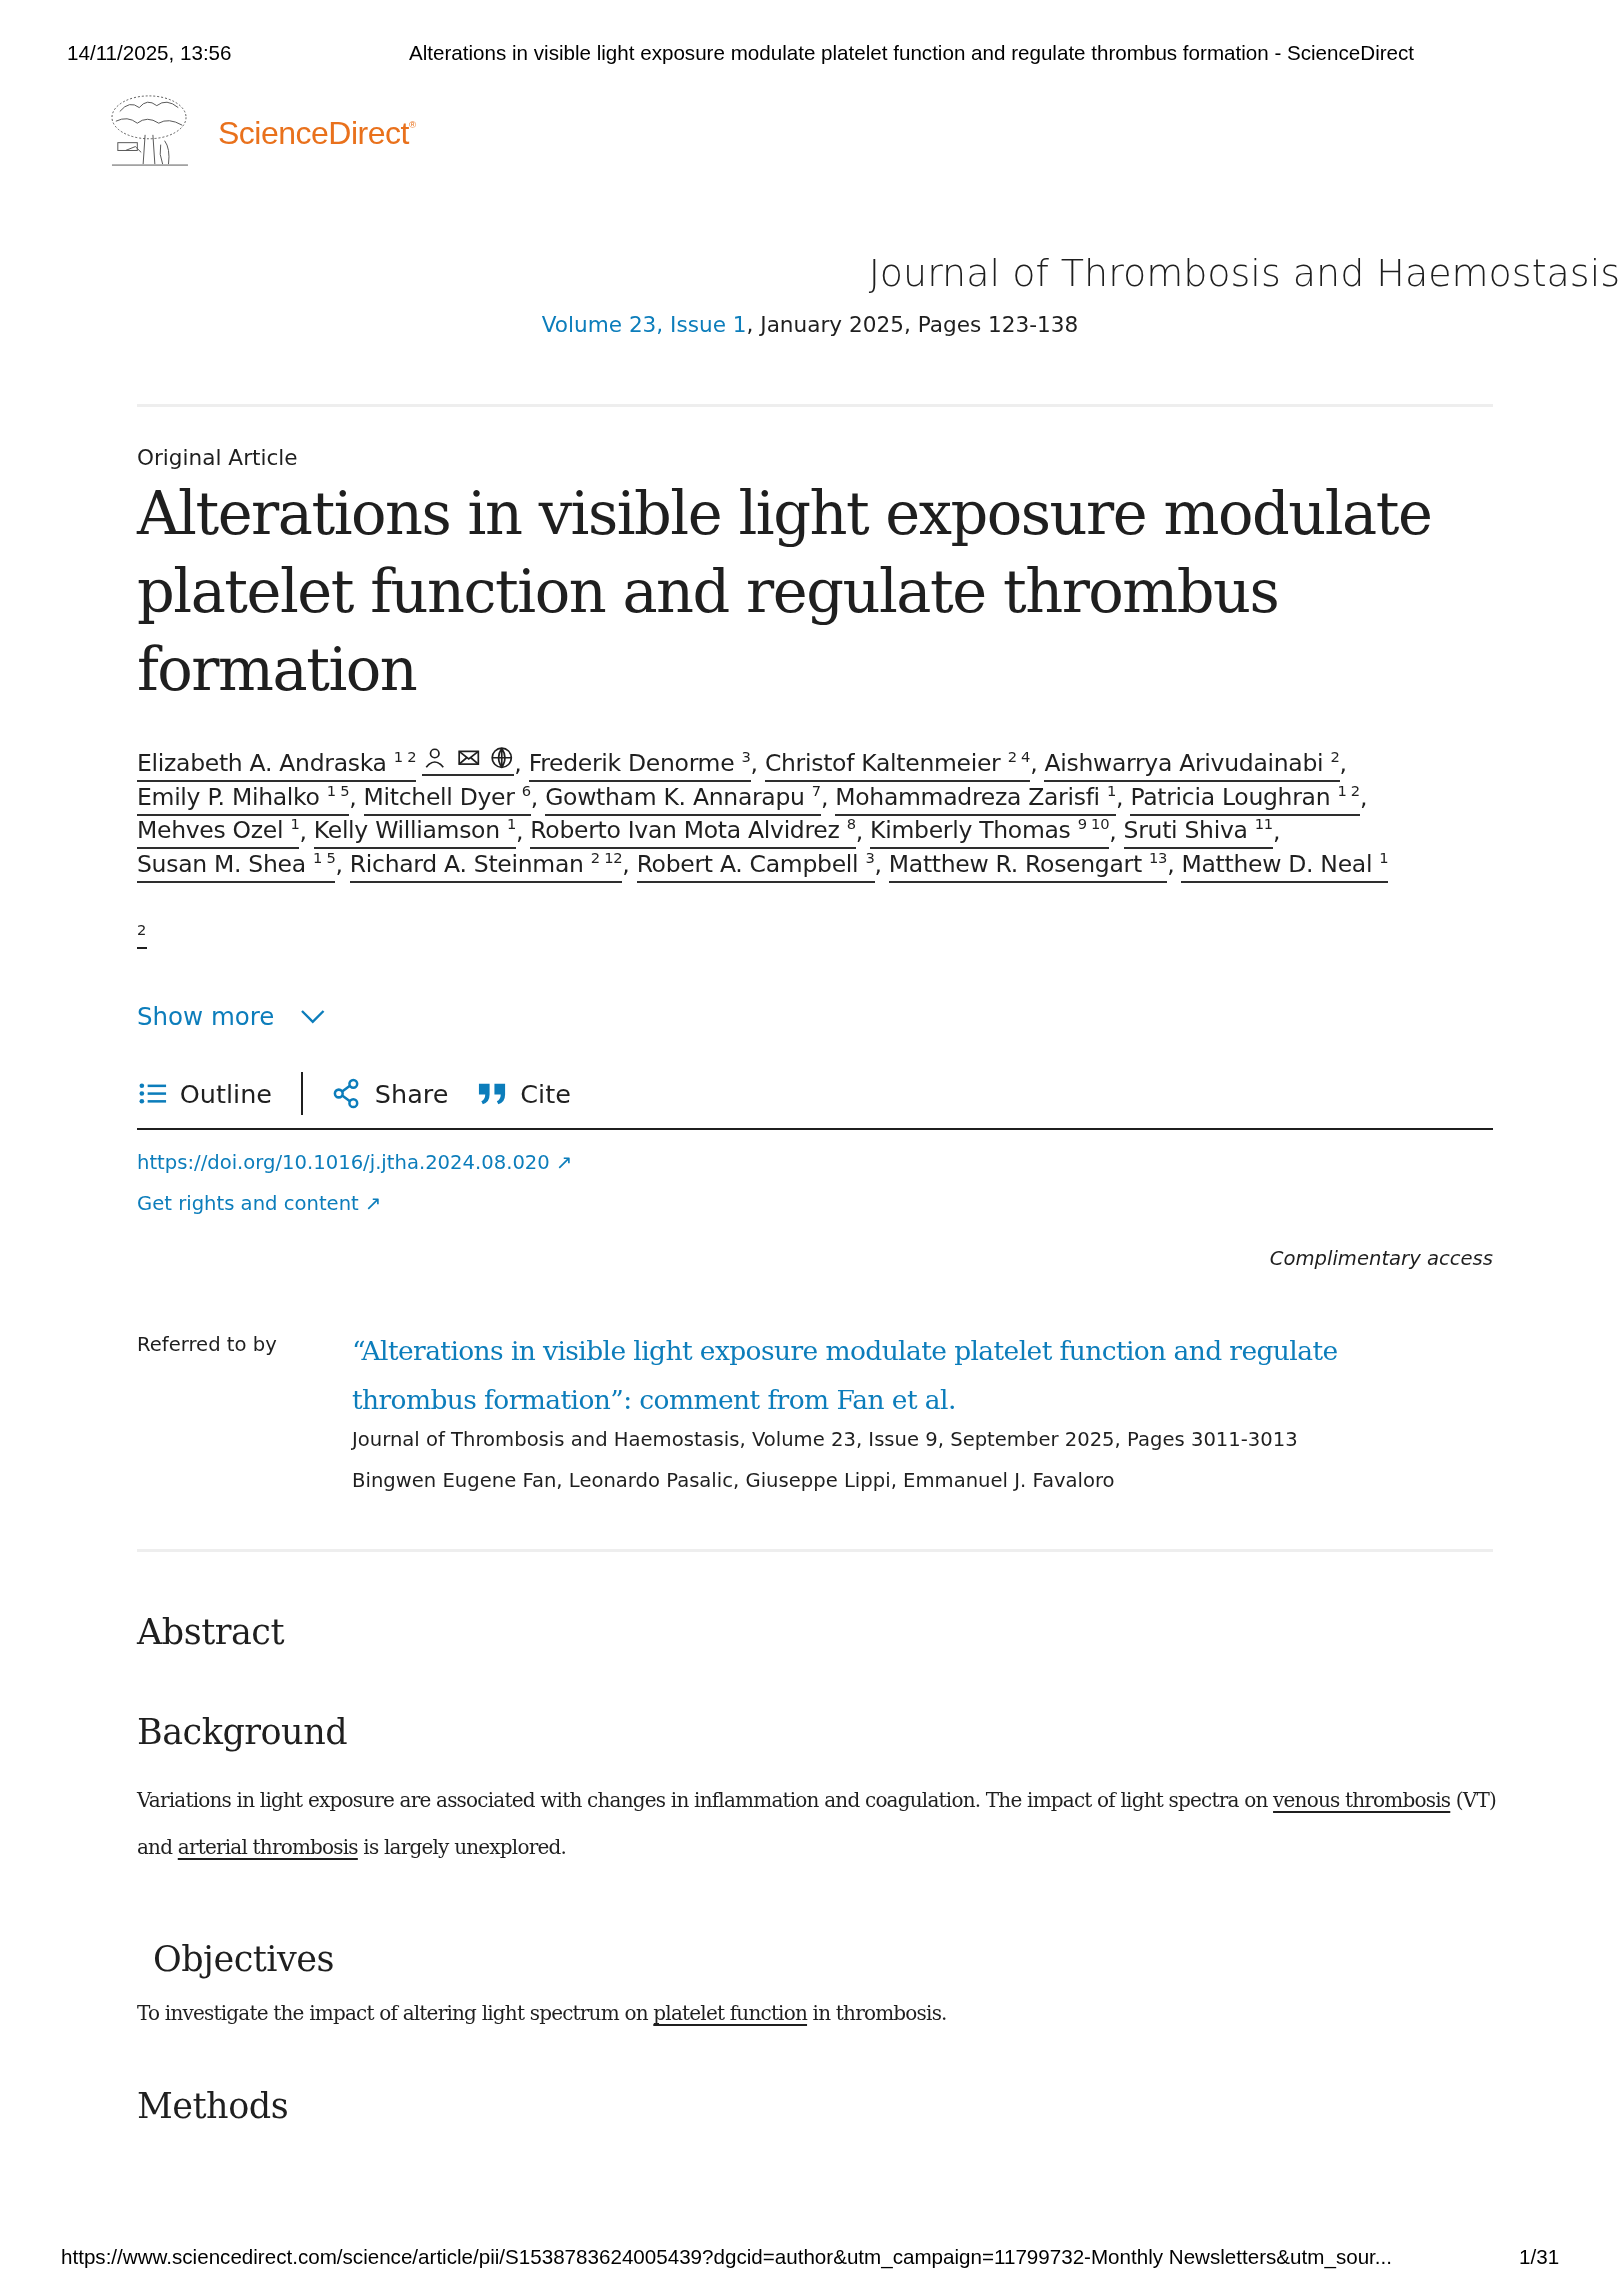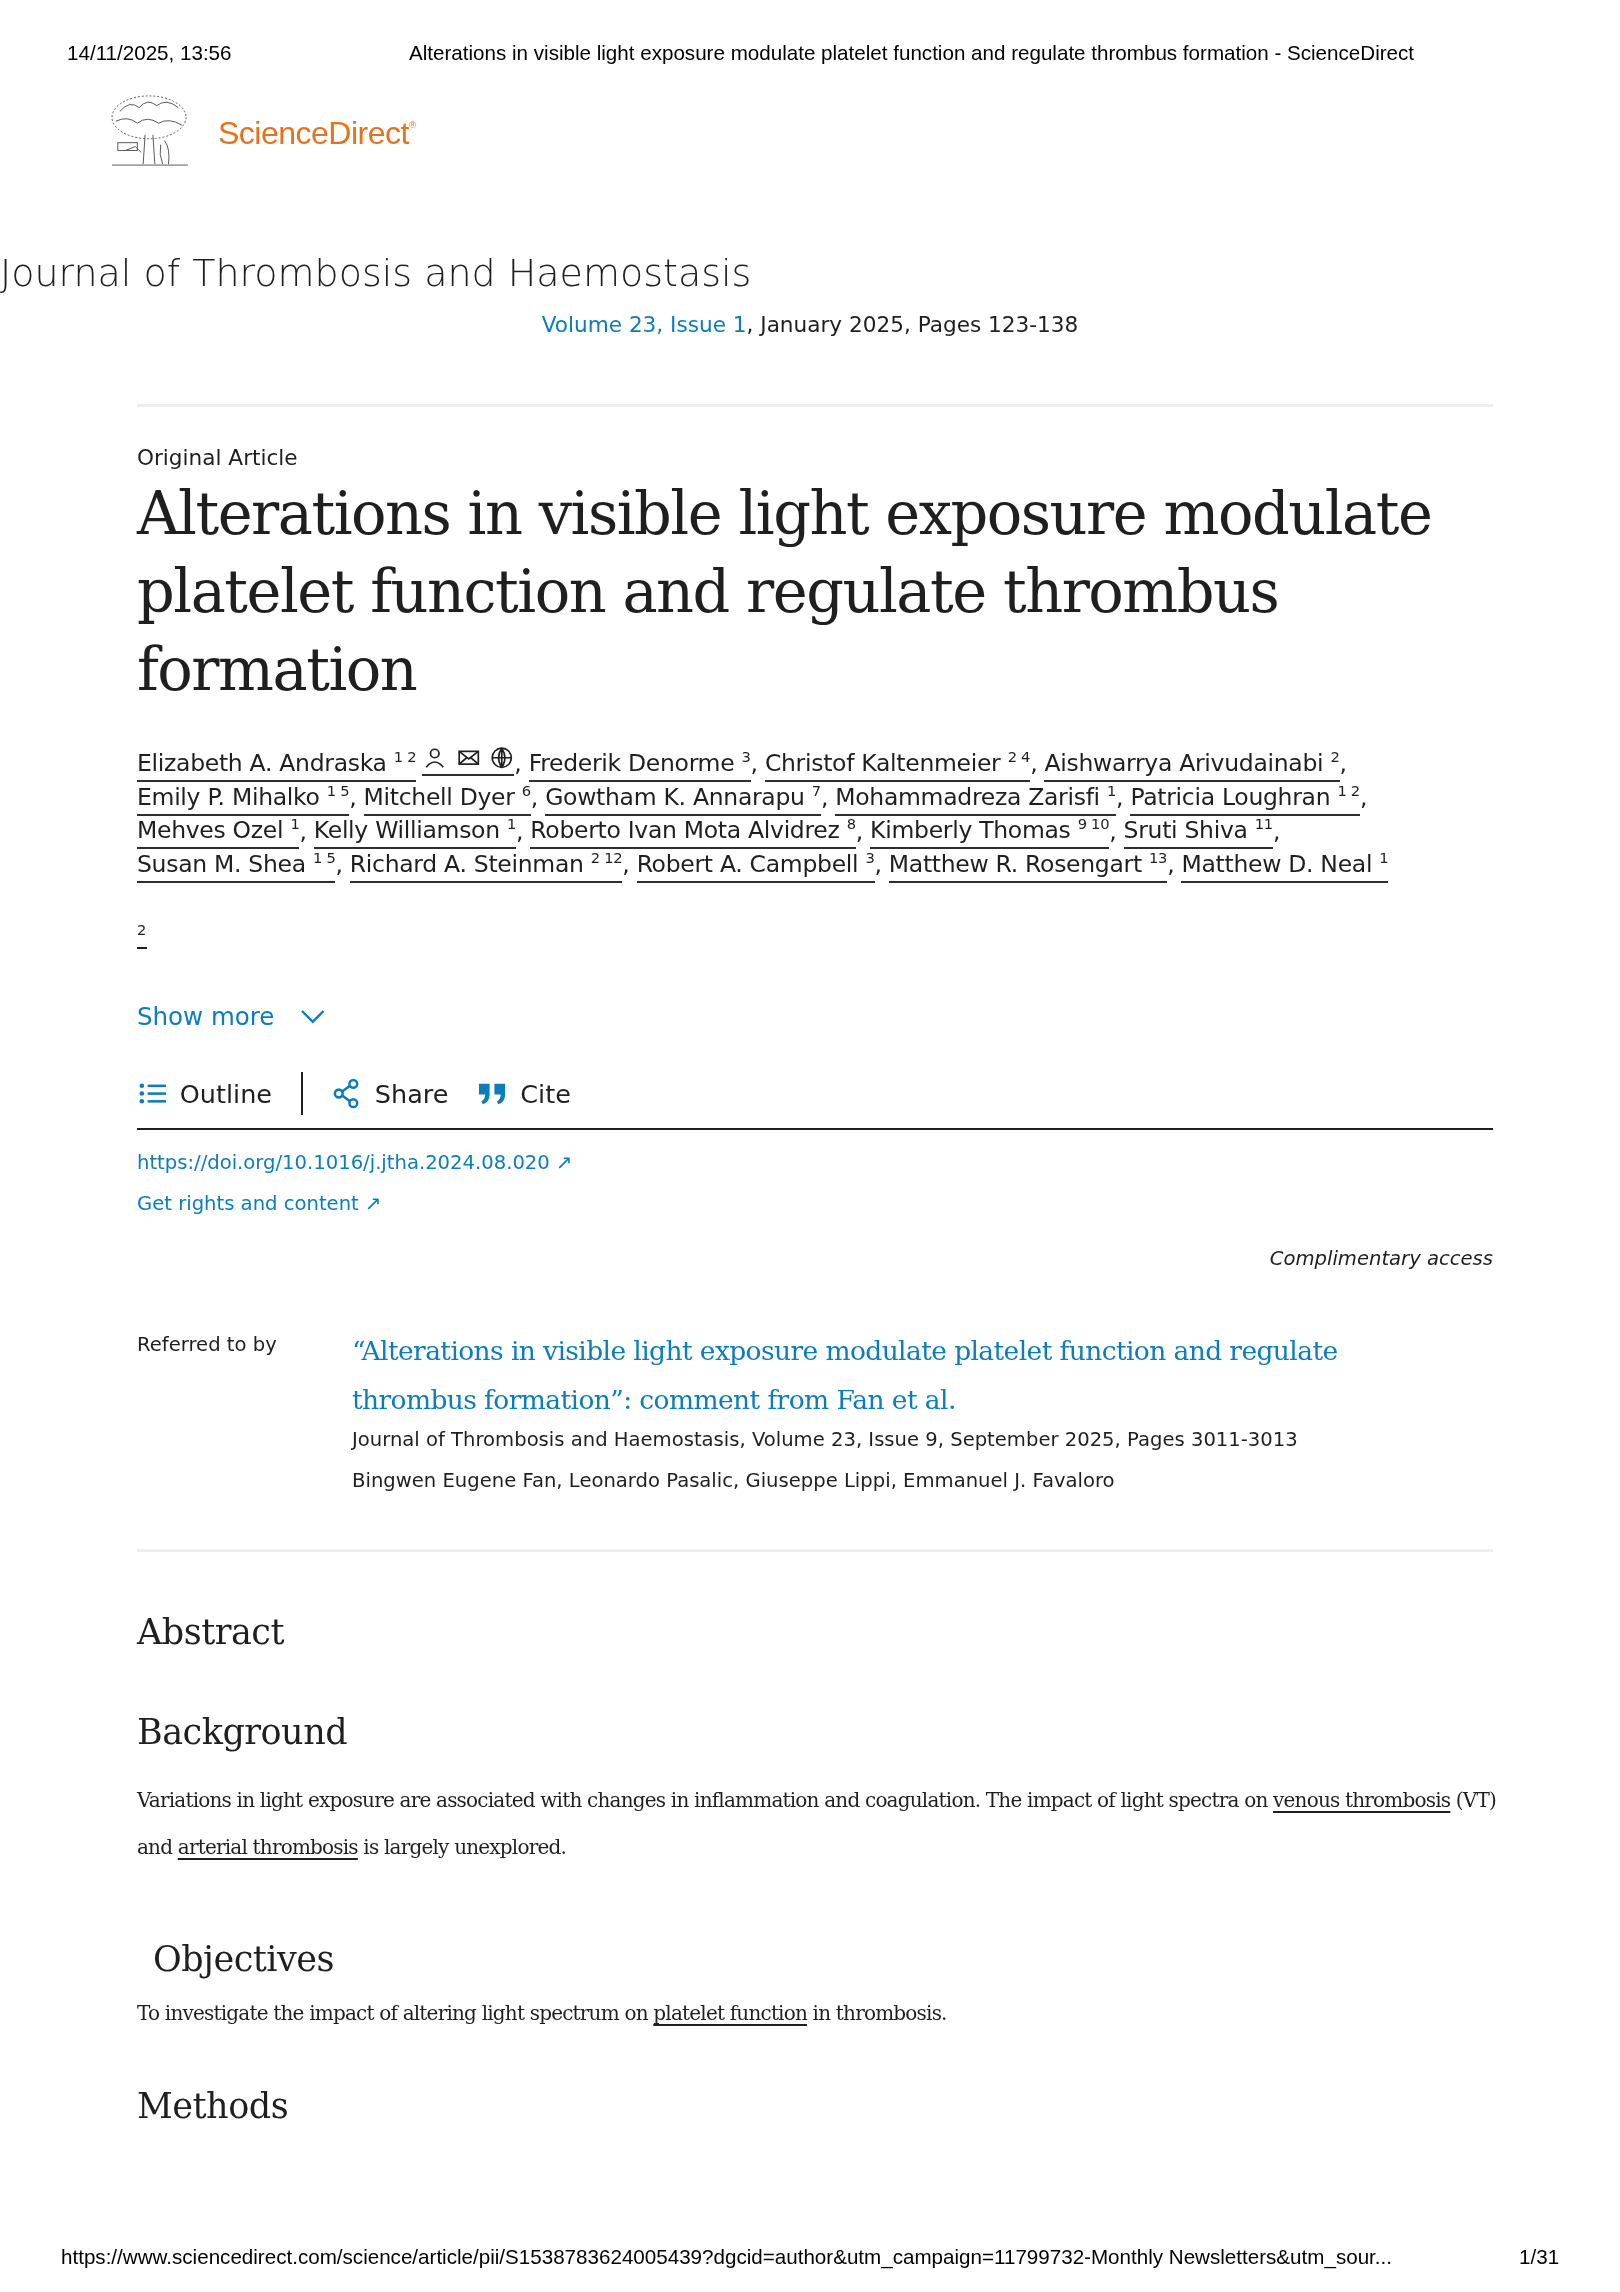--- a/index.html
+++ b/index.html
@@ -4,21 +4,21 @@
 <style>
   html, body { margin: 0; padding: 0; background: #ffffff; }
   body { width: 1620px; height: 2293px; position: relative; overflow: hidden; font-family: "DejaVu Sans", sans-serif; color: #1f1f1f; }
   .abs { position: absolute; }
   .print-head { font-family: "Liberation Sans", sans-serif; font-size: 20.6px; color: #000; top: 41px; white-space: nowrap; }
   .sans { font-family: "DejaVu Sans", sans-serif; }
   .link { color: #0c7dbb; }
   .logo-tree { left: 106px; top: 92px; width: 86px; height: 76px; }
   .wordmark { left: 218px; top: 115px; font-family: "Liberation Sans", sans-serif; font-size: 32px; color: #e9711c; letter-spacing: -0.5px; }
   .wordmark sup { font-size: 9.8px; vertical-align: top; position: relative; top: 3.9px; }
-  .journal-title { left: 0; width: 1620px; text-align: left; top: 251px; font-size: 38px; color: #1f1f1f; font-weight: 300; }
+  .journal-title { left: 0; width: 1620px; text-align: right; top: 251px; font-size: 38px; color: #1f1f1f; font-weight: 300; }
   .volume-line { left: 0; width: 1620px; text-align: center; top: 312px; font-size: 21.6px; color: #1f1f1f; }
   .hr { left: 137px; width: 1356px; height: 2.9px; background: #eeeeee; }
   .hr-dark { left: 137px; width: 1356px; height: 2px; background: #1f1f1f; }
   .orig { left: 137px; top: 445px; font-size: 21.6px; color: #1f1f1f; }
   .title { left: 137px; top: 475px; width: 1304px; font-family: "DejaVu Serif", serif; font-size: 59px; line-height: 78px; color: #1f1f1f; letter-spacing: -1.5px; }
   .authors { left: 137px; top: 743px; width: 1372px; font-size: 23.5px; line-height: 28px; color: #1f1f1f; letter-spacing: -0.3px; }
   .author { border-bottom: 2px solid #2e2e2e; padding-bottom: 2.9px; }
   .author sup { font-size: 14.7px; }
   .author-icons { border-bottom: 2px solid #2e2e2e; padding-bottom: 2.9px; margin-left: 5.9px; display: inline-flex; gap: 7.8px; align-items: center; }
   .author-icons svg { width: 25.5px; height: 25.5px; }

